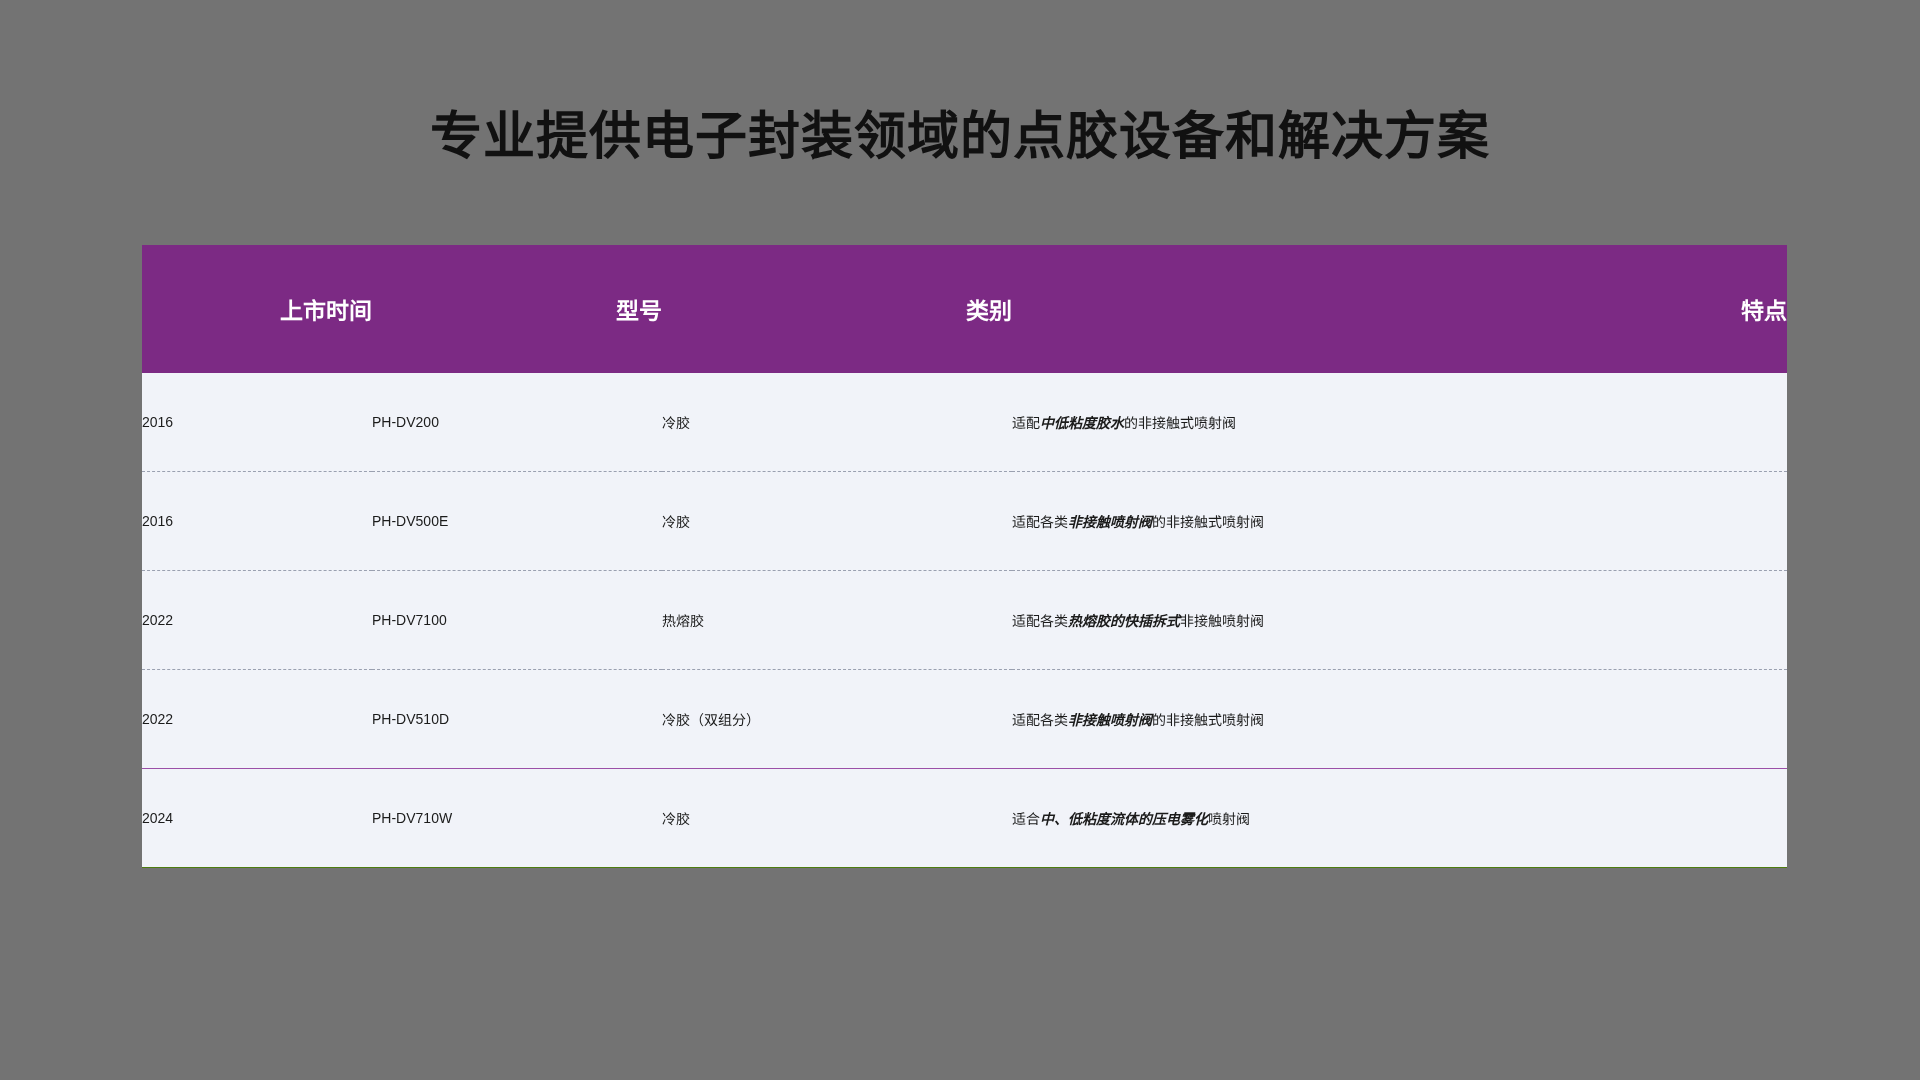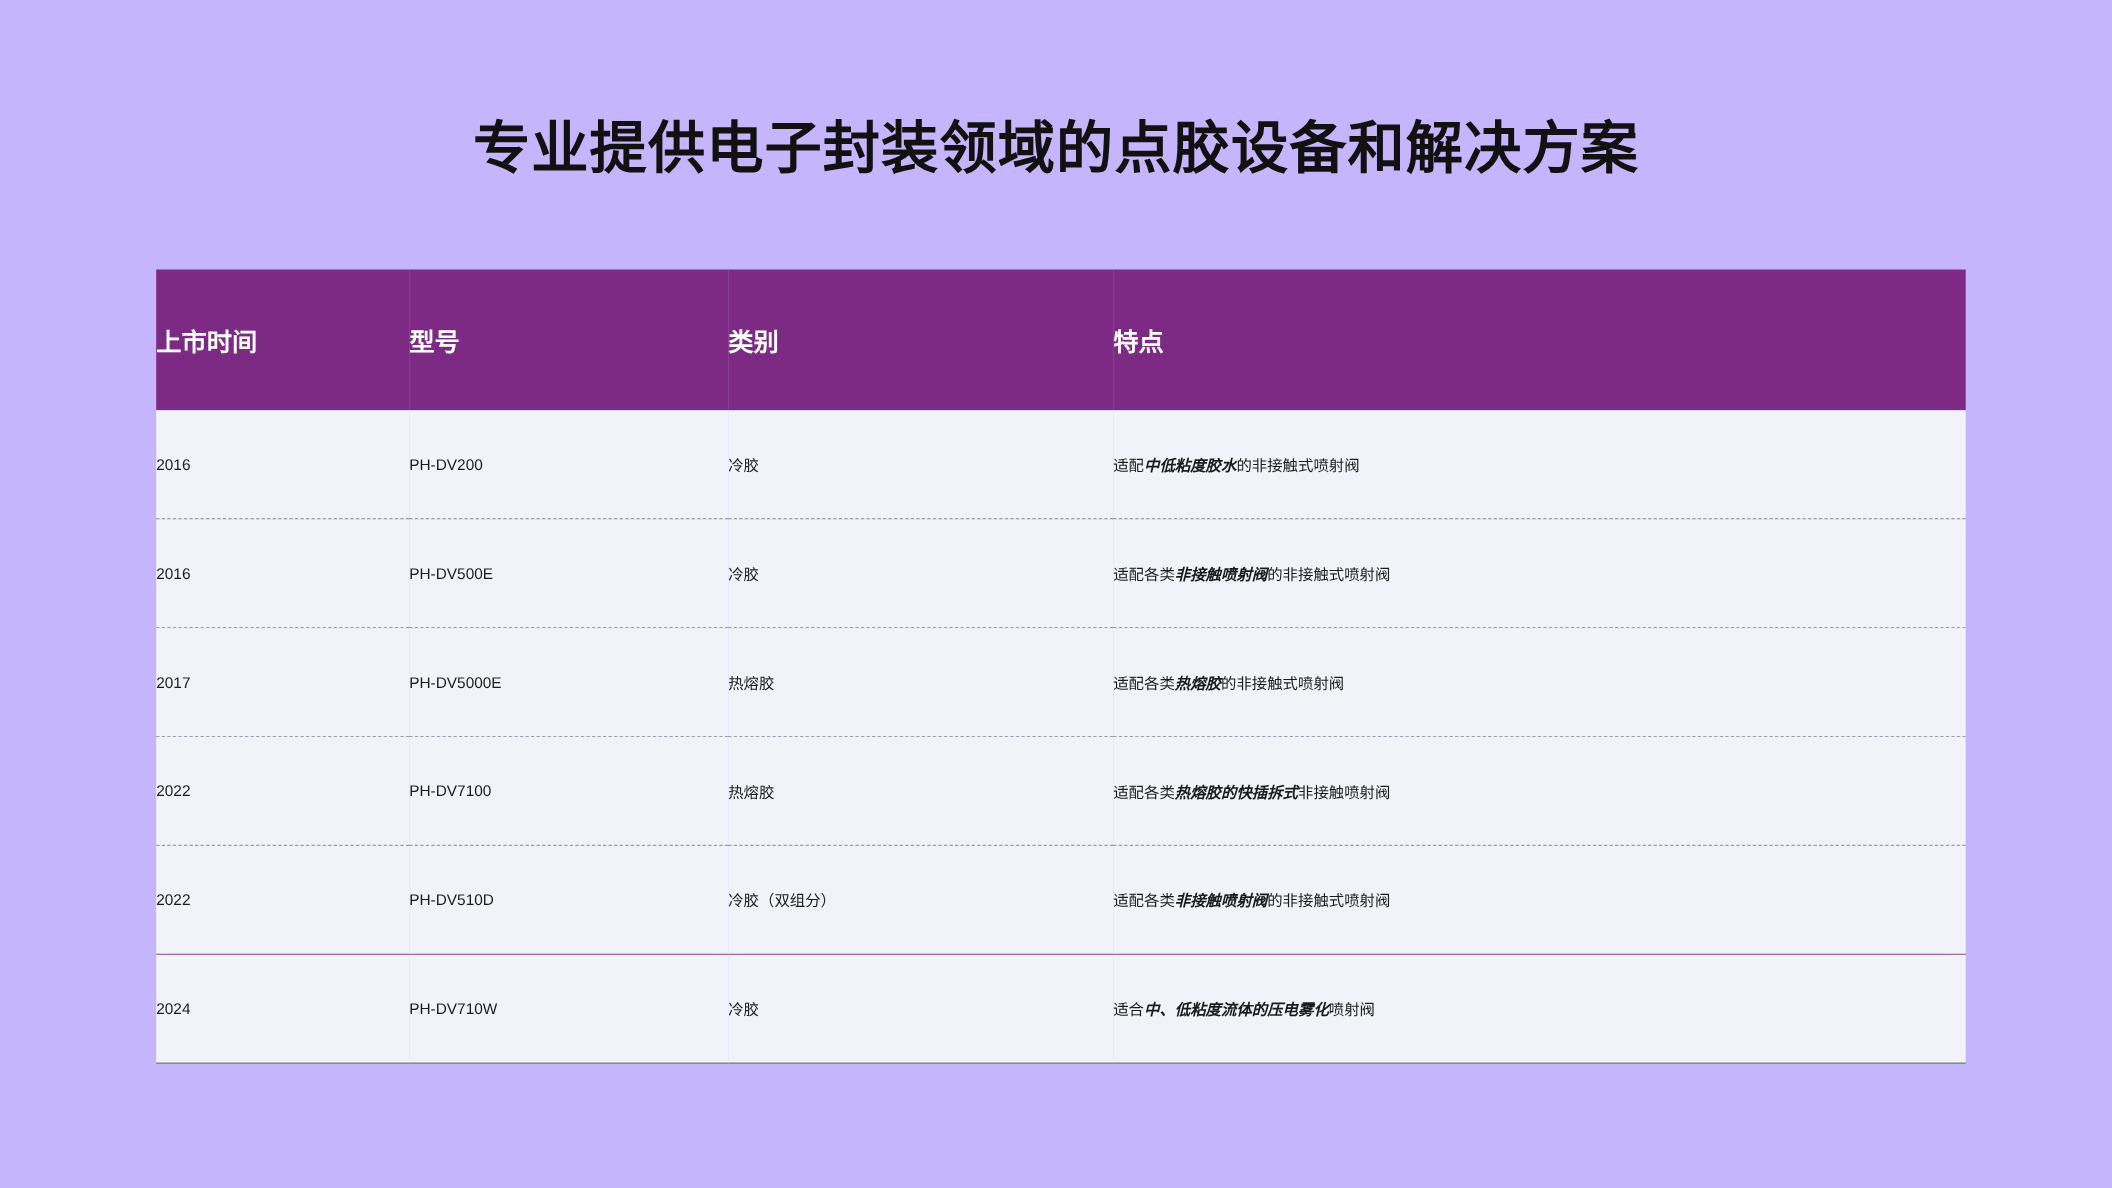--- a/index.html
+++ b/index.html
@@ -8,21 +8,21 @@
     width: 1920px;
     height: 1080px;
     background: #f1f3f9;
     font-family: "Liberation Sans", sans-serif;
   }
 
   .page {
     position: relative;
     width: 1920px;
     height: 1080px;
-    background: #c4b5fd;
+    background: #737373;
     box-sizing: border-box;
     overflow: hidden;
   }
 
   .title {
     position: absolute;
     top: 105px;
     left: 0;
     width: 1920px;
     text-align: center;
@@ -44,21 +44,21 @@
     width: 100%;
     border-collapse: collapse;
     table-layout: fixed;
   }
 
   table.spec-table thead th {
     background: #7c2a84;
     color: #ffffff;
     font-size: 23px;
     font-weight: bold;
-    text-align: left;
+    text-align: right;
     padding: 0;
     height: 128px;
     vertical-align: middle;
   }
 
   thead th.c1 { padding-left: 25px; width: 230px; }
   thead th.c2 { width: 290px; }
   thead th.c3 { width: 350px; }
   thead th.c4 { width: auto; }
 
@@ -110,26 +110,20 @@
             <td class="c3">冷胶</td>
             <td class="c4 feat">适配<b>中低粘度胶水</b>的非接触式喷射阀</td>
           </tr>
           <tr>
             <td class="c1">2016</td>
             <td class="c2">PH-DV500E</td>
             <td class="c3">冷胶</td>
             <td class="c4 feat">适配各类<b>非接触喷射阀</b>的非接触式喷射阀</td>
           </tr>
           <tr>
-            <td class="c1">2017</td>
-            <td class="c2">PH-DV5000E</td>
-            <td class="c3">热熔胶</td>
-            <td class="c4 feat">适配各类<b>热熔胶</b>的非接触式喷射阀</td>
-          </tr>
-          <tr>
             <td class="c1">2022</td>
             <td class="c2">PH-DV7100</td>
             <td class="c3">热熔胶</td>
             <td class="c4 feat">适配各类<b>热熔胶的快插拆式</b>非接触喷射阀</td>
           </tr>
           <tr>
             <td class="c1">2022</td>
             <td class="c2">PH-DV510D</td>
             <td class="c3">冷胶（双组分）</td>
             <td class="c4 feat">适配各类<b>非接触喷射阀</b>的非接触式喷射阀</td>

